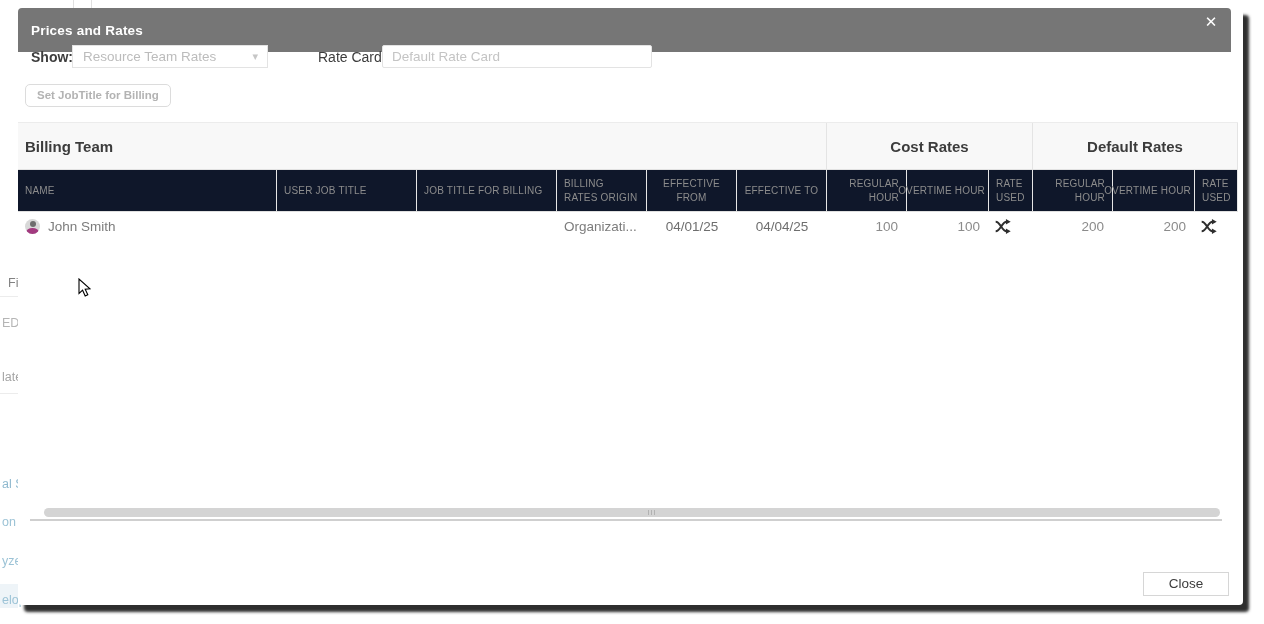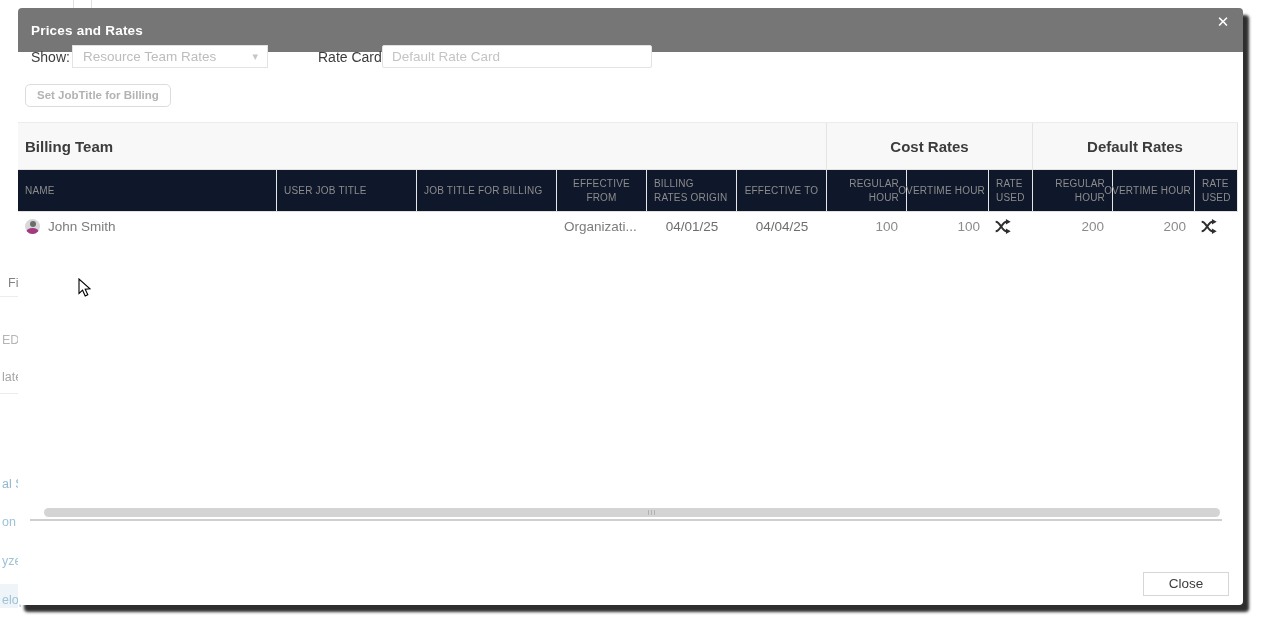--- a/index.html
+++ b/index.html
@@ -12,21 +12,21 @@
   .bg-hline { position:absolute; left:0; width:18px; height:1px; background:#ececec; }
   .bg-selrow { position:absolute; left:0; top:584px; width:18px; height:24px; background:#eef4f8; }
 
   
   .modal {
     position:absolute; left:18px; top:8px; width:1225px; height:597px;
     background:#ffffff; border-radius:4px;
     box-shadow:6px 7px 3px rgba(0,0,0,0.82);
   }
   .titlebar {
-    position:absolute; left:0; top:0; right:0; height:44px;
+    position:absolute; left:0; top:0; right:12px; height:44px;
     background:#767676; border-radius:4px 4px 0 0;
     display:flex; align-items:center;
   }
   .titlebar .title {
     color:#ffffff; font-size:13.5px; font-weight:600; padding-left:13px; letter-spacing:0.2px;
   }
   .titlebar .close-x {
     position:absolute; right:8px; top:0; height:27px; width:24px;
     color:#ffffff; font-size:15px; line-height:27px; text-align:center; cursor:pointer;
   }
@@ -116,58 +116,58 @@
   .mouse-cursor { position:absolute; left:78px; top:278px; width:13px; height:19px; pointer-events:none; z-index:50; }
 </style>
 </head>
 <body>
 
 <div class="bg-vline" style="left:73px;"></div>
 <div class="bg-vline" style="left:91px;"></div>
 <div class="bg-selrow"></div>
 <span class="bg-frag" style="left:8px; top:276px; color:#828282;">Fil</span>
 <div class="bg-hline" style="top:296px;"></div>
-<span class="bg-frag" style="top:333px; color:#b5b5b5;">ED</span>
+<span class="bg-frag" style="top:316px; color:#b5b5b5;">ED</span>
 <span class="bg-frag" style="top:370px; color:#a5a5a5;">late</span>
 <div class="bg-hline" style="top:393px;"></div>
 <span class="bg-frag" style="top:477px; color:#8fb9cf;">al Se</span>
 <span class="bg-frag" style="top:515px; color:#9cc3d6;">on</span>
 <span class="bg-frag" style="top:554px; color:#9cc3d6;">yze</span>
 <span class="bg-frag" style="top:593px; color:#9cc3d6;">elop</span>
 
 <div class="modal">
 
   <div class="titlebar">
     <span class="title">Prices and Rates</span>
     <span class="close-x">✕</span>
   </div>
 
-  <span class="lbl" style="left:13px; top:41px;">Show:</span>
+  <span class="lbl" style="left:13px; top:41px;font-weight:bold;">Show:</span>
   <div class="show-select">
     <span>Resource Team Rates</span>
     <span class="arrow">▾</span>
   </div>
   <span class="lbl" style="left:300px; top:41px;">Rate Card:</span>
   <input class="ratecard-input" type="text" placeholder="Default Rate Card" style="">
   <button class="set-btn">Set JobTitle for Billing</button>
 
   <div class="table">
 
     <div class="group-row">
       <div class="group-cell left">Billing Team</div>
       <div class="group-cell center">Cost Rates</div>
       <div class="group-cell center">Default Rates</div>
     </div>
 
     <div class="cols header-row">
       <div class="hcell">NAME</div>
       <div class="hcell">USER JOB TITLE</div>
       <div class="hcell">JOB TITLE FOR BILLING</div>
+      <div class="hcell">BILLING RATES ORIGIN</div>
       <div class="hcell center">EFFECTIVE FROM</div>
-      <div class="hcell">BILLING RATES ORIGIN</div>
       <div class="hcell center">EFFECTIVE TO</div>
       <div class="hcell right">REGULAR HOUR</div>
       <div class="hcell right nowrap">OVERTIME HOUR</div>
       <div class="hcell">RATE USED</div>
       <div class="hcell right">REGULAR HOUR</div>
       <div class="hcell right nowrap">OVERTIME HOUR</div>
       <div class="hcell">RATE USED</div>
     </div>
 
     <div class="cols data-row">

